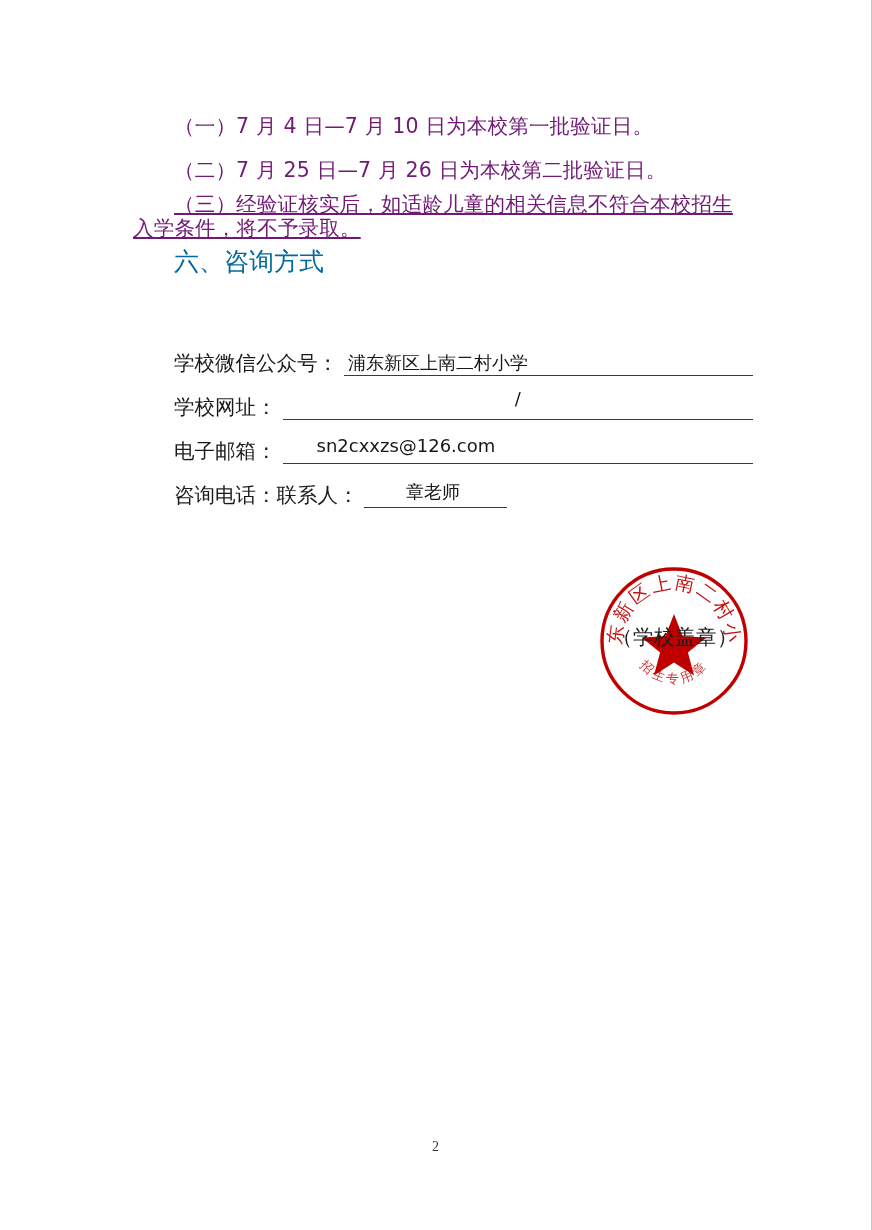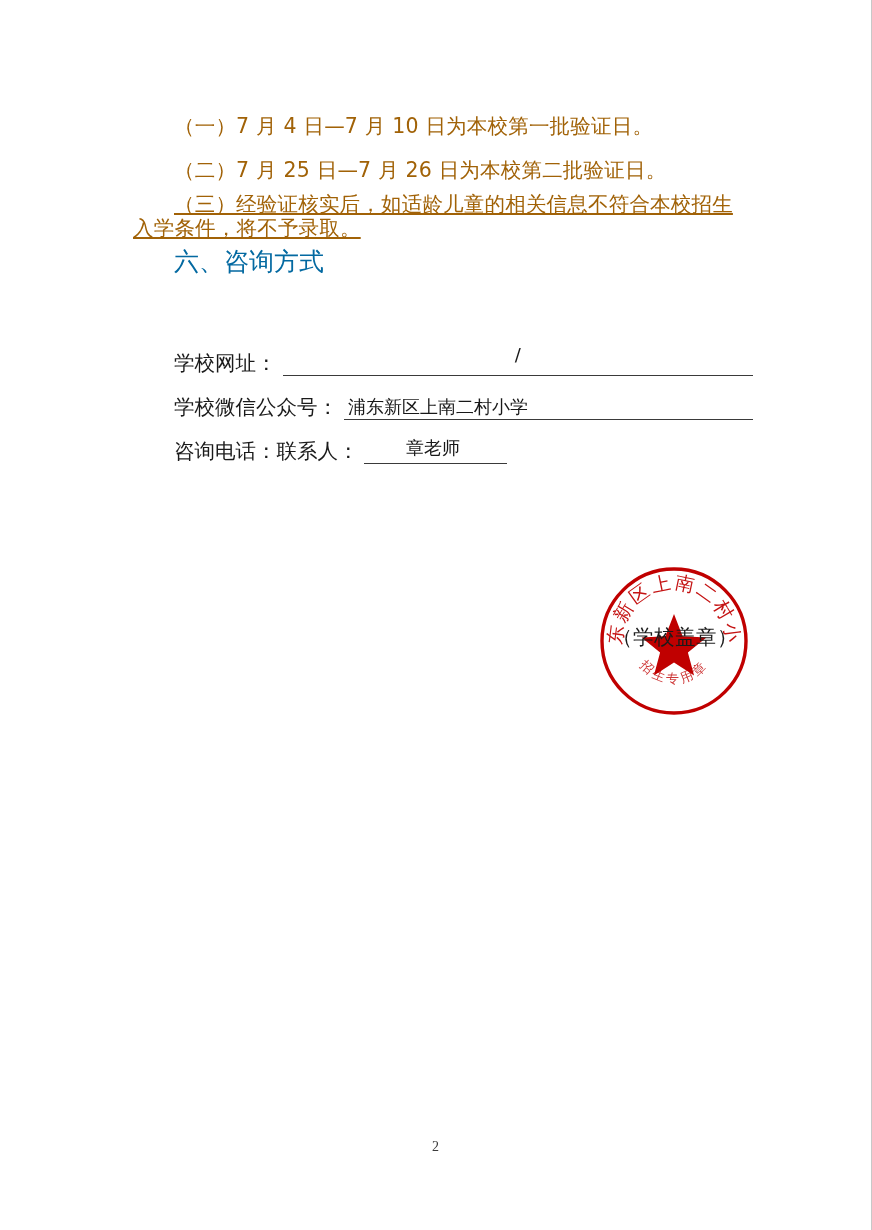--- a/index.html
+++ b/index.html
@@ -27,21 +27,21 @@
     position: absolute;
     left: 133px;
     top: 104px;
     width: 620px;
   }
   .para {
     font-size: 20.5px;
     line-height: 44px;
     letter-spacing: 0.2px;
     white-space: nowrap;
-    color: #a16207;
+    color: #701a75;
   }
   .para.indent {
     text-indent: 41px;
   }
   .para.wrap {
     white-space: normal;
     text-indent: 41px;
     line-height: 24px;
     text-decoration: underline;
   }
@@ -170,33 +170,39 @@
   <div class="content">
     <div class="para indent">（一）7 月 4 日—7 月 10 日为本校第一批验证日。</div>
     <div class="para indent">（二）7 月 25 日—7 月 26 日为本校第二批验证日。</div>
     <div class="para wrap">（三）经验证核实后，如适龄儿童的相关信息不符合本校招生入学条件，将不予录取。</div>
     <div class="section-head">六、咨询方式</div>
   </div>
 
   <div class="fields">
 
     <div class="field-row">
+      <span class="field-label">学校微信公众号：</span>
+      <span class="field-slot">
+        <span class="field-value wechat">浦东新区上南二村小学</span>
+      </span>
+    </div>
+
+    <div class="field-row">
       <span class="field-label">学校网址：</span>
       <span class="field-slot">
         <span class="field-value center">/</span>
       </span>
     </div>
 
     <div class="field-row">
-      <span class="field-label">学校微信公众号：</span>
+      <span class="field-label">电子邮箱：</span>
       <span class="field-slot">
-        <span class="field-value wechat">浦东新区上南二村小学</span>
-      </span>
-    </div>
-
+        <span class="field-value email">sn2cxxzs@126.com</span>
+      </span>
+    </div>
 
     <div class="field-row">
       <span class="field-label">咨询电话：</span>
       <span class="field-label no-indent">联系人：</span>
       <span class="field-slot fixed-name">
         <span class="field-value person">章老师</span>
       </span>
     </div>
 
   </div>

